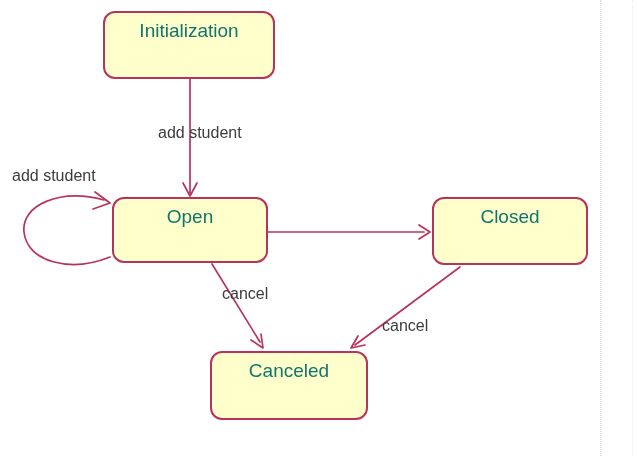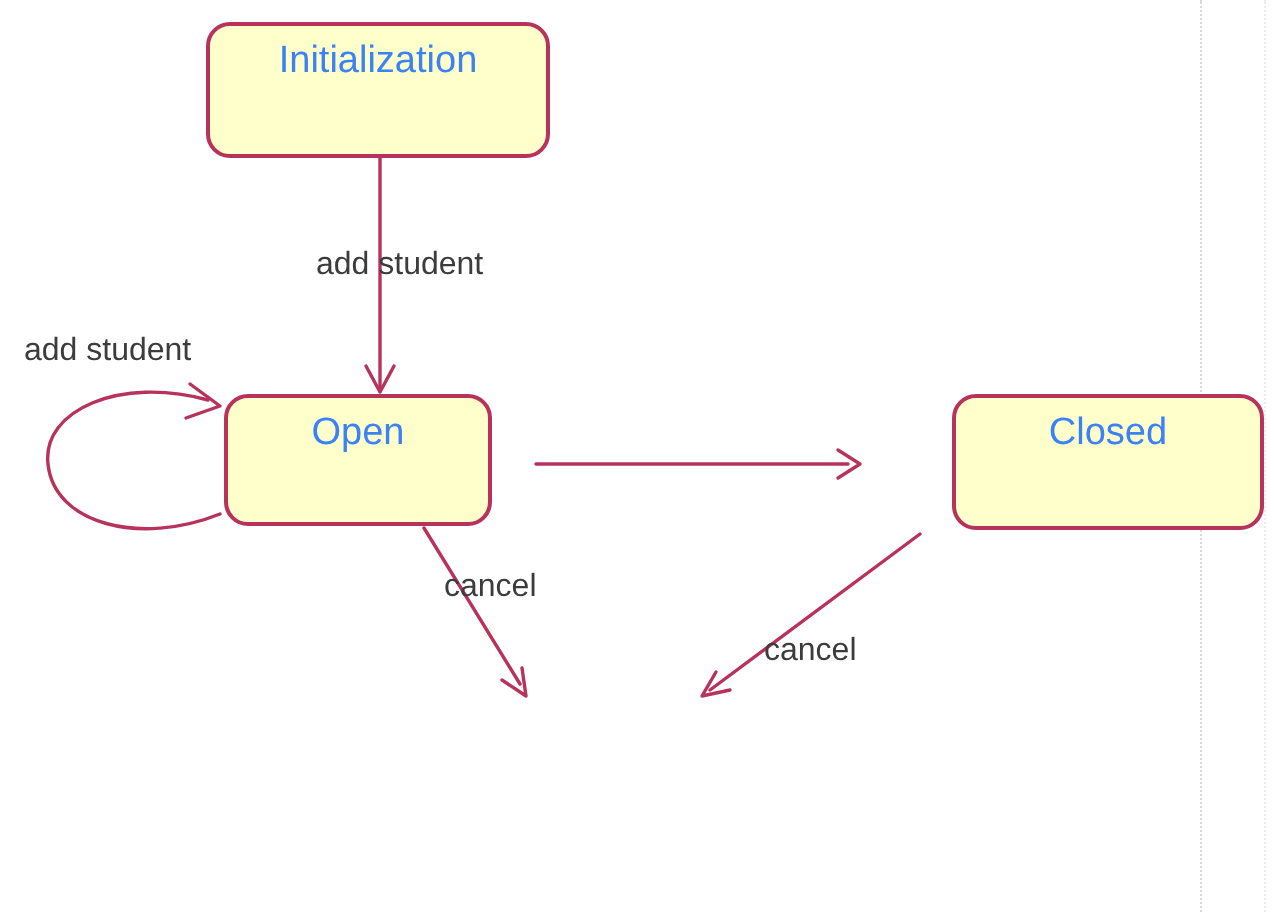--- a/index.html
+++ b/index.html
@@ -34,25 +34,25 @@
   }
   .state {
     position: absolute;
     box-sizing: border-box;
     background: #ffffcc;
     border: 2px solid #b8335c;
     border-radius: 12px;
     text-align: center;
     padding-top: 7px;
     font-size: 19px;
-    color: #3b82f6;
+    color: #0f766e;
   }
   .s-init     { left: 103px; top: 11px;  width: 172px; height: 68px; }
-  .s-open     { left: 112px; top: 197px; width: 134px; height: 66px; }
-  .s-closed   { left: 432px; top: 197px; width: 156px; height: 68px; margin-left: 44px; }
+  .s-open     { left: 112px; top: 197px; width: 156px; height: 66px; }
+  .s-closed   { left: 432px; top: 197px; width: 156px; height: 68px; }
   .s-canceled { left: 210px; top: 351px; width: 158px; height: 69px; }
   .elabel {
     position: absolute;
     font-size: 16px;
     color: #3c3c3c;
     white-space: nowrap;
   }
   .l-add-top  { left: 158px; top: 124px; }
   .l-add-loop { left: 12px;  top: 167px; }
   .l-cancel-left  { left: 222px; top: 285px; }
@@ -89,20 +89,23 @@
   </div>
 
   <div class="state s-open">
     <span>Open</span>
   </div>
 
   <div class="state s-closed">
     <span>Closed</span>
   </div>
 
+  <div class="state s-canceled">
+    <span>Canceled</span>
+  </div>
 
   <div class="elabel l-add-top">add student</div>
 
   <div class="elabel l-add-loop">add student</div>
 
   <div class="elabel l-cancel-left">cancel</div>
 
   <div class="elabel l-cancel-right">cancel</div>
 
 </div>

